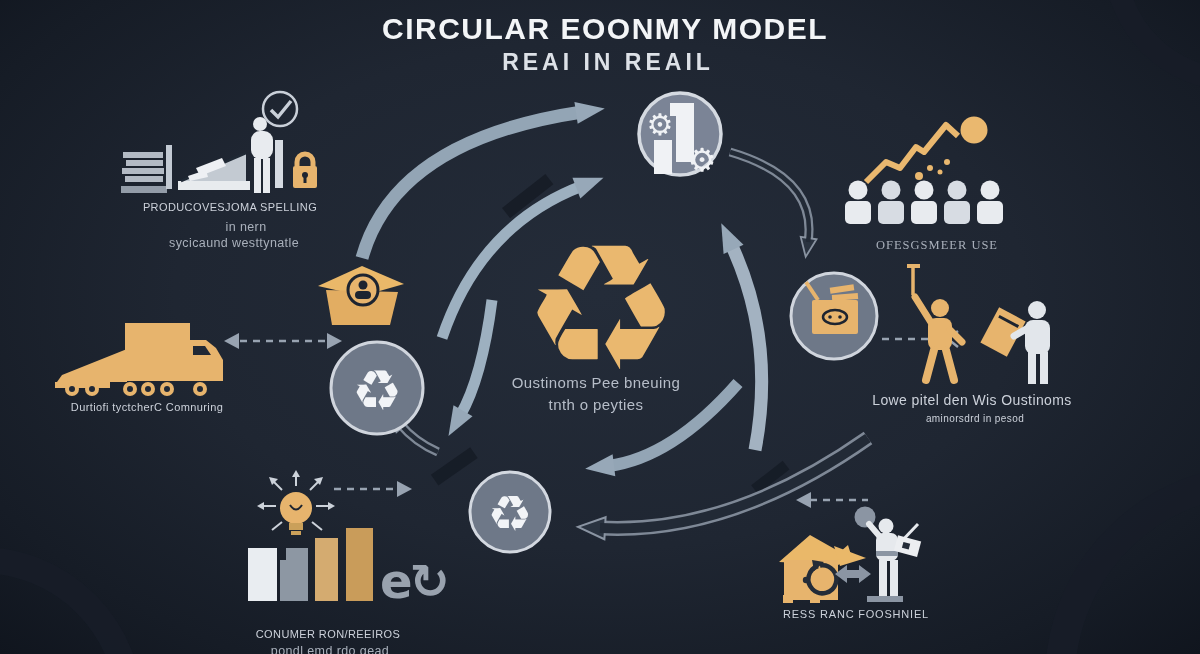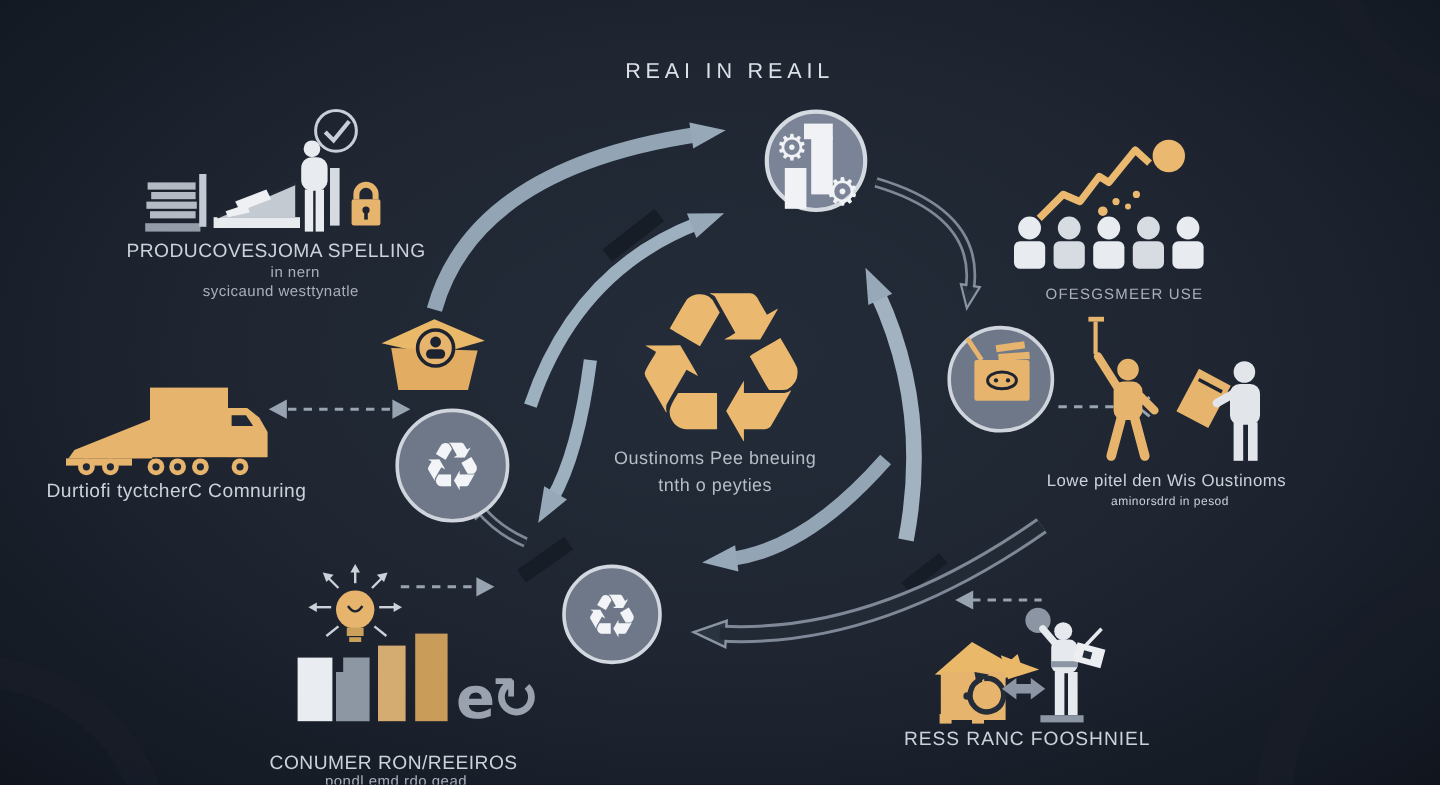--- a/index.html
+++ b/index.html
@@ -5,22 +5,22 @@
   html,body{margin:0;padding:0;background:#0e131b;}
   #stage{
     position:relative;width:1200px;height:654px;overflow:hidden;
     background:radial-gradient(ellipse at 50% 45%, #242c39 0%, #1f2632 50%, #161c26 82%, #10151e 100%);
     font-family:"Liberation Sans",sans-serif;
   }
   svg{position:absolute;left:0;top:0;}
   .lbl{position:absolute;transform:translateX(-50%);text-align:center;white-space:nowrap;
        color:#c3c9d2;letter-spacing:.4px;}
   .title-main{font-size:30px;font-weight:bold;color:#f3f5f7;letter-spacing:1.5px;}
-  .title-sub{font-size:18px;font-weight:400;color:#dde1e7;letter-spacing:4px;}
-  .cap{font-size:16px;color:#ccd1da;}
+  .title-sub{font-size:23px;font-weight:700;color:#dde1e7;letter-spacing:4px;}
+  .cap{font-size:11px;color:#ccd1da;}
   .dim{font-size:12.5px;color:#a9b0bb;}
   .md{font-size:14.5px;color:#b6bdc8;}
 </style>
 </head>
 <body>
 
 <div id="stage">
 
 <svg width="1200" height="654" viewBox="0 0 1200 654">
   <defs>
@@ -278,29 +278,30 @@
         <rect x="895" y="538" width="24" height="16" fill="#eceef1"></rect>
         <rect x="902" y="543" width="7" height="6" fill="#242c38"></rect>
       </g>
       <rect x="879" y="560" width="8" height="36" fill="#e6e9ed"></rect>
           <rect x="890" y="560" width="8" height="36" fill="#e6e9ed"></rect>
       <rect x="867" y="596" width="36" height="6" fill="#8b95a3"></rect>
     </g>
   </g>
 </svg>
 
+<div class="lbl title-main" style="left:605px;top:12px;">CIRCULAR EOONMY MODEL</div>
 <div class="lbl title-sub" style="left:608px;top:49px;">REAI IN REAIL</div>
 
 <div class="lbl cap" style="left:230px;top:201px;">PRODUCOVESJOMA SPELLING</div>
 <div class="lbl dim" style="left:230px;top:220px;padding-left:32px;">in nern</div>
 <div class="lbl dim" style="left:234px;top:236px;text-align:center;">sycicaund westtynatle</div>
 
 <div class="lbl cap" style="left:147px;top:401px;">Durtiofi tyctcherC Comnuring</div>
 
-<div class="lbl dim" style="left:937px;top:238px;letter-spacing:1px;">OFESGSMEER USE</div>
+<div class="lbl dim" style="left:937px;top:238px;letter-spacing:1px;font-family:Liberation Serif, serif;">OFESGSMEER USE</div>
 
 <div class="lbl md" style="left:596px;top:374px;font-size:15px;">Oustinoms Pee bneuing</div>
 <div class="lbl md" style="left:596px;top:396px;font-size:15px;">tnth o peyties</div>
 
 <div class="lbl cap" style="left:972px;top:392px;font-size:14px;">Lowe pitel den Wis Oustinoms</div>
 <div class="lbl cap" style="left:975px;top:413px;font-size:10px;">aminorsdrd in pesod</div>
 
 <div class="lbl cap" style="left:328px;top:628px;">CONUMER RON/REEIROS</div>
 <div class="lbl dim" style="left:330px;top:644px;text-align:center;">pondl emd rdo gead</div>
 

